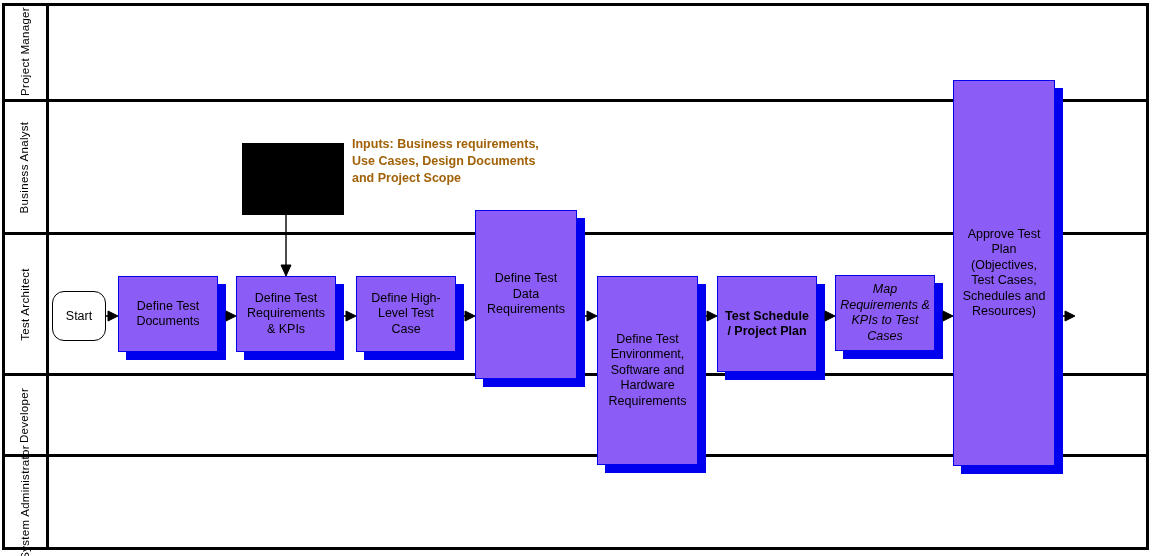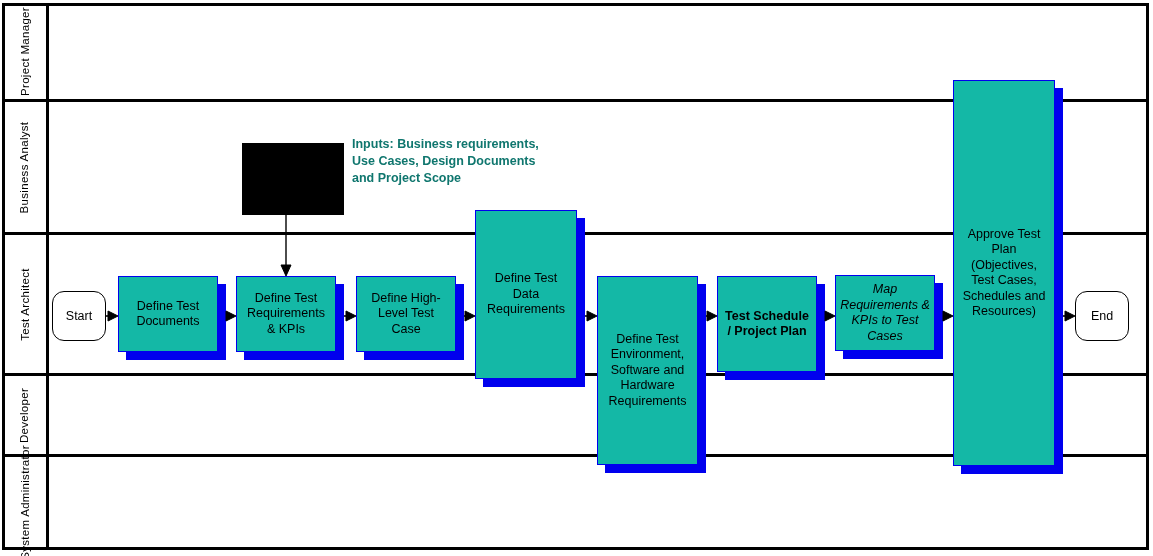--- a/index.html
+++ b/index.html
@@ -59,21 +59,21 @@
     transform: rotate(-90deg);
     white-space: nowrap;
     display: block;
   }
 
   
   .pbox {
     position: absolute;
     box-sizing: border-box;
     border: 1.5px solid #0000ee;
-    background: #14b8a6;
+    background: #8b5cf6;
     color: #000000;
     display: flex;
     align-items: center;
     justify-content: center;
     text-align: center;
     font-size: 12.5px;
     line-height: 15.5px;
     z-index: 6;
   }
   .pshadow {
@@ -115,21 +115,21 @@
     align-items: center;
     justify-content: center;
     text-align: center;
     font-size: 12.5px;
     z-index: 6;
   }
 
   
   .note {
     position: absolute;
-    color: #0f766e;
+    color: #a16207;
     font-size: 12.5px;
     line-height: 17px;
     font-weight: bold;
     white-space: pre-line;
     z-index: 7;
   }
 
   
   .conn {
     position: absolute;
@@ -212,23 +212,20 @@
   <div class="pshadow" style="left:843px; top:283px; width:100px; height:76px;"></div>
   <div class="pbox" style="left:835px; top:275px; width:100px; height:76px; padding:0 4px;font-style:italic;">
     <span>Map Requirements &amp; KPIs to Test Cases</span>
   </div>
 
   <div class="pshadow" style="left:961px; top:88px; width:102px; height:386px;"></div>
   <div class="pbox" style="left:953px; top:80px; width:102px; height:386px; padding:0 4px;">
     <span>Approve Test Plan (Objectives, Test Cases, Schedules and Resources)</span>
   </div>
 
-  <div class="term" style="left:1075px; top:291px; width:54px; height:50px;">
-    <span>End</span>
-  </div>
 
   <svg class="conn" style="left:0; top:0;" width="1153" height="556">
 
     <g>
       <line x1="286" y1="207" x2="286" y2="268" stroke-width="1.4"></line>
       <polygon points="286,276 281,265 291,265" fill="#000000"></polygon>
     </g>
 
     <g>
       <line x1="106" y1="316" x2="110" y2="316" stroke-width="1.6"></line>

